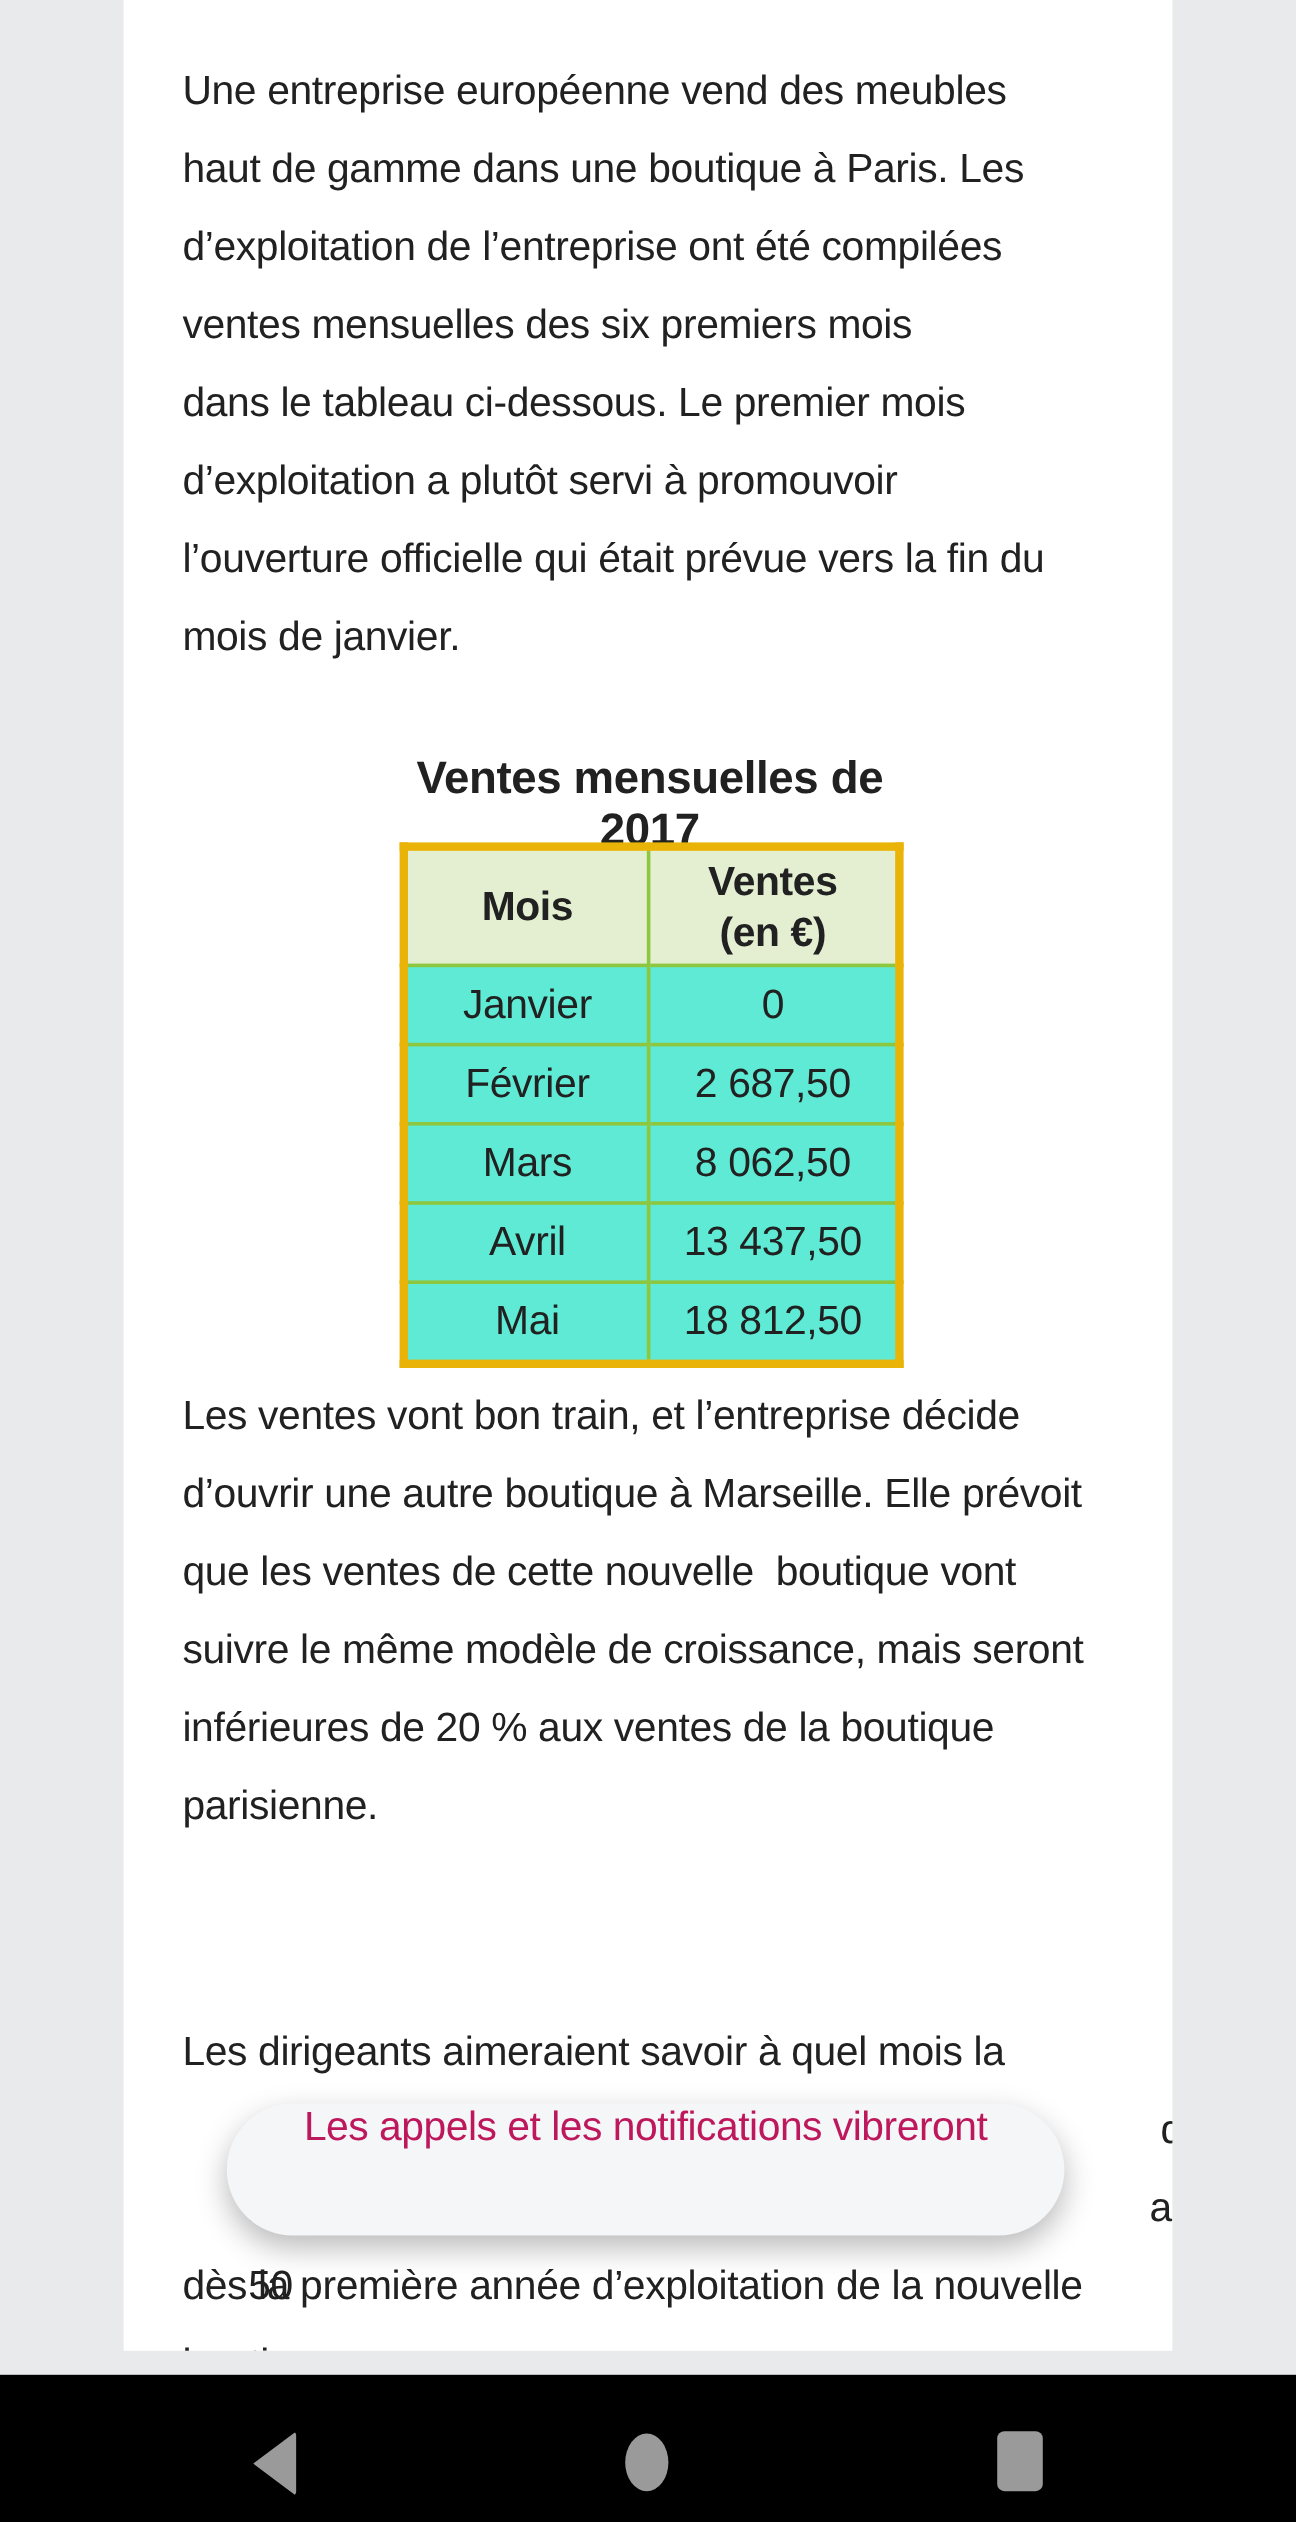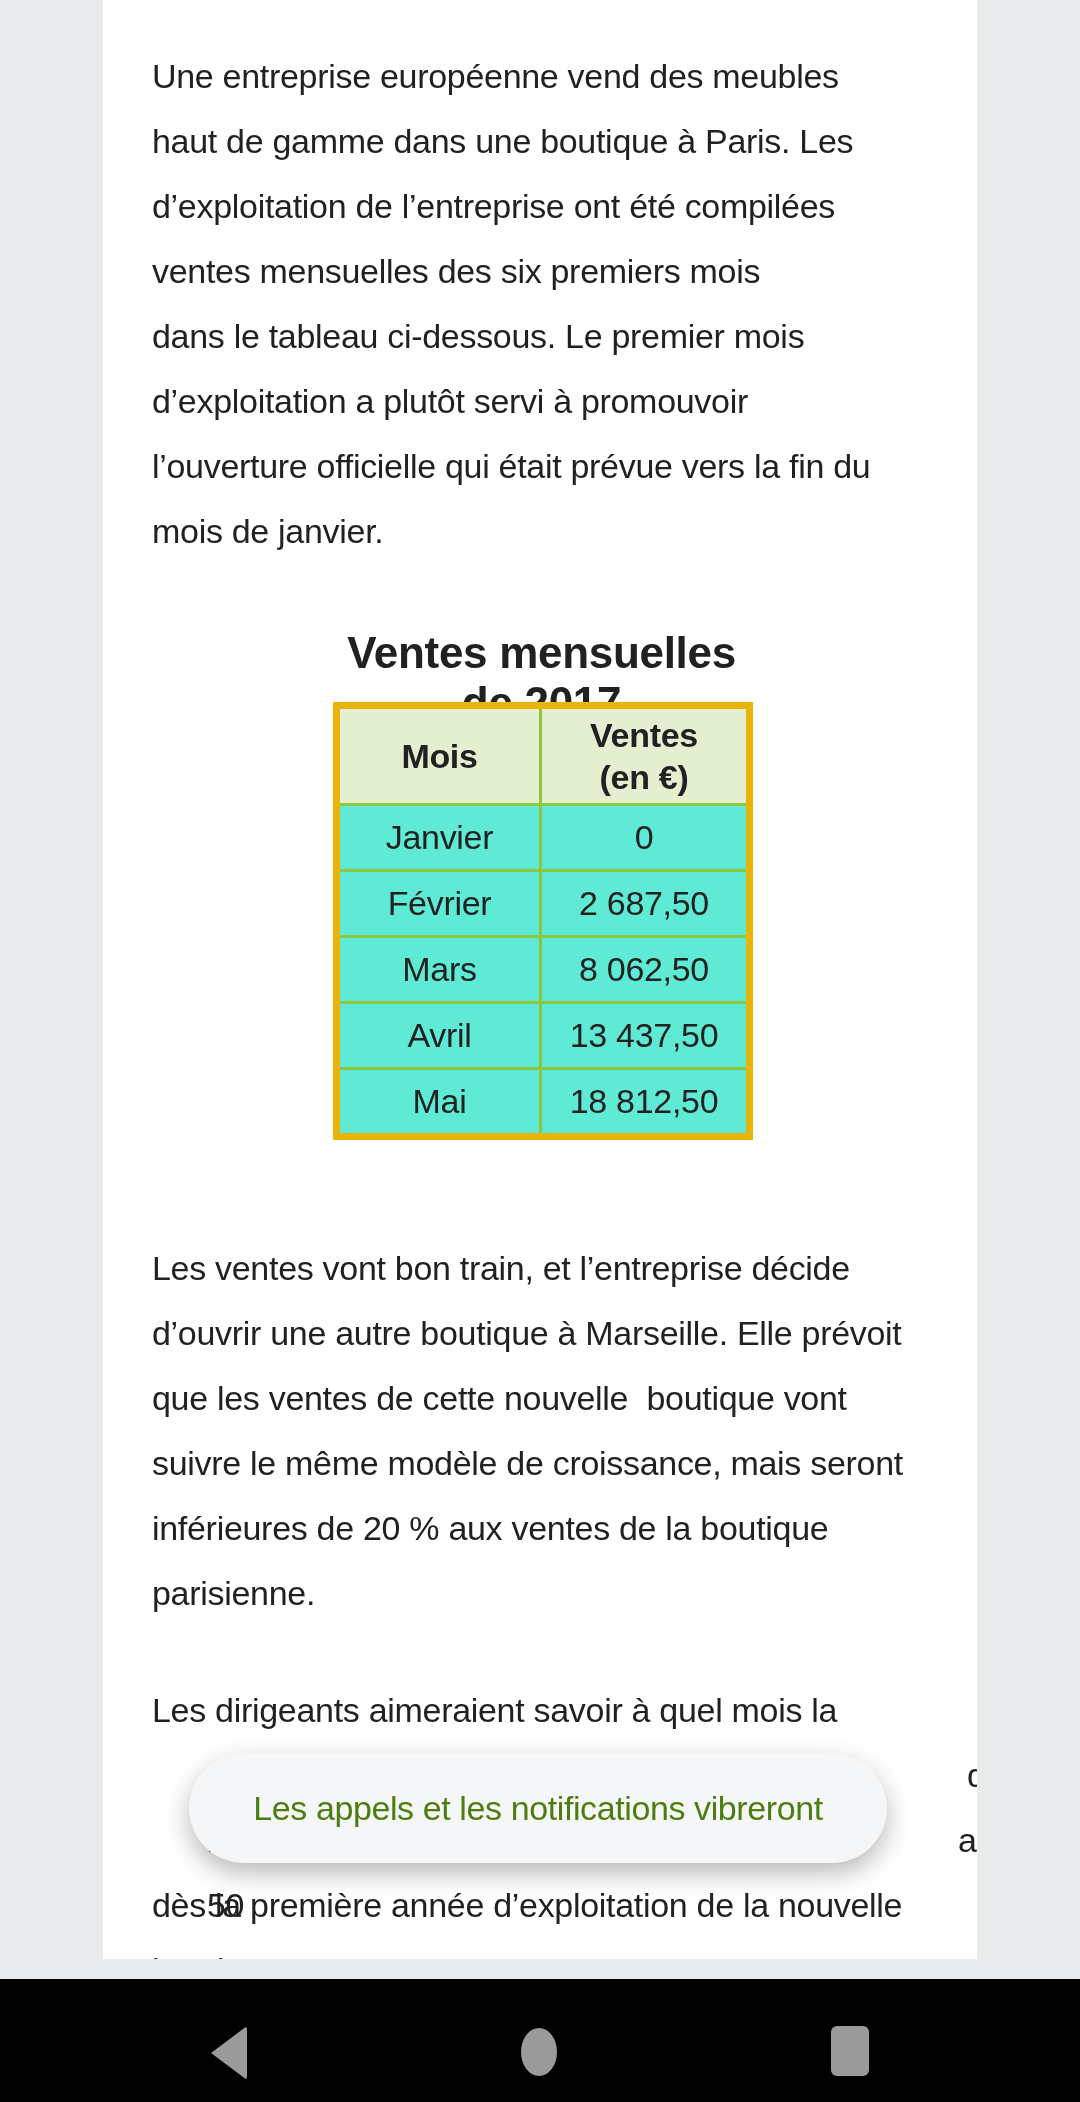--- a/index.html
+++ b/index.html
@@ -12,50 +12,50 @@
   .card{
     position:absolute;left:103px;top:0;width:874px;height:1959px;
     background:#ffffff;overflow:hidden;
   }
   .para{position:absolute;left:49px;right:0;}
   .pline{
     height:65px;line-height:65px;font-size:34px;letter-spacing:-0.3px;
     white-space:pre;position:relative;
   }
   .p1{top:44px;}
-  .p2{top:1236px;}
+  .p2{top:1148px;}
   .p3{top:1678px;}
   .frag-right{position:absolute;top:0;}
   .frag-right.r2{left:815px;}
   .frag-right.r3{left:806px;}
   .tbl-title{
     position:absolute;left:230px;top:628px;width:417px;height:40px;
-    text-align:center;font-weight:bold;font-size:44px;letter-spacing:-0.3px;
+    text-align:center;font-weight:bold;font-size:38px;letter-spacing:-0.3px;
   }
   table.sales{
     position:absolute;left:230px;top:702px;
     border-collapse:collapse;table-layout:fixed;
     border:7px solid #eab308;
   }
   table.sales th,table.sales td{
     border:3px solid #8dc63f;text-align:center;vertical-align:middle;
     font-size:34px;letter-spacing:-0.3px;
   }
   table.sales th{
     background:#e4efd2;font-weight:bold;height:92px;line-height:42px;
   }
   table.sales td{background:#5eead4;height:61px;}
   .col-month{width:197px;}
   .col-sales{width:202px;}
   .toast{
     position:absolute;left:189px;top:1753px;width:698px;height:110px;
     background:#f5f6f8;border-radius:55px;
     box-shadow:0 10px 26px rgba(0,0,0,0.28);
-    display:flex;align-items:center;justify-content:center;
-    font-size:34px;letter-spacing:-0.4px;color:#4d7c0f;
+    display:flex;justify-content:center;
+    font-size:34px;letter-spacing:-0.4px;color:#be185d;
     z-index:5;
   }
   .navbar{
     position:absolute;left:0;top:1979px;width:1080px;height:123px;
     background:#000000;z-index:6;
   }
   .nav-btn{position:absolute;width:70px;height:70px;top:40px;}
   .nav-btn.back{left:195px;}
   .nav-btn.home{left:505px;}
   .nav-btn.recents{left:815px;}

